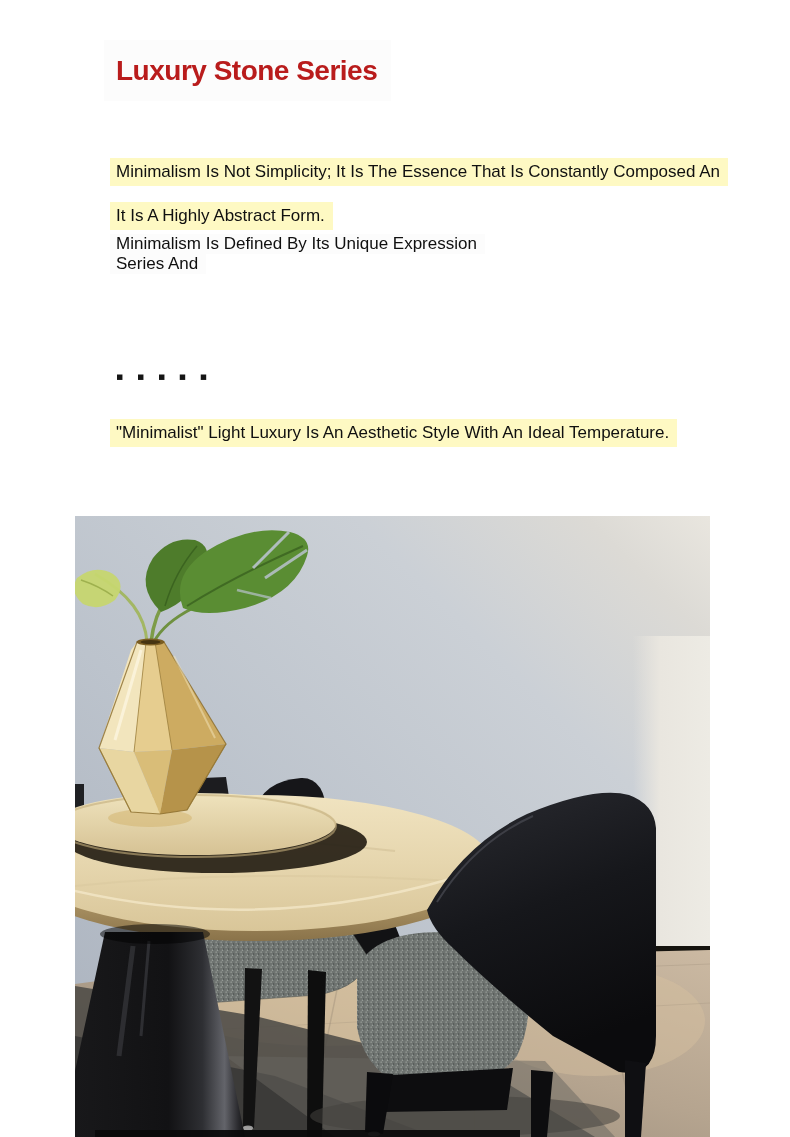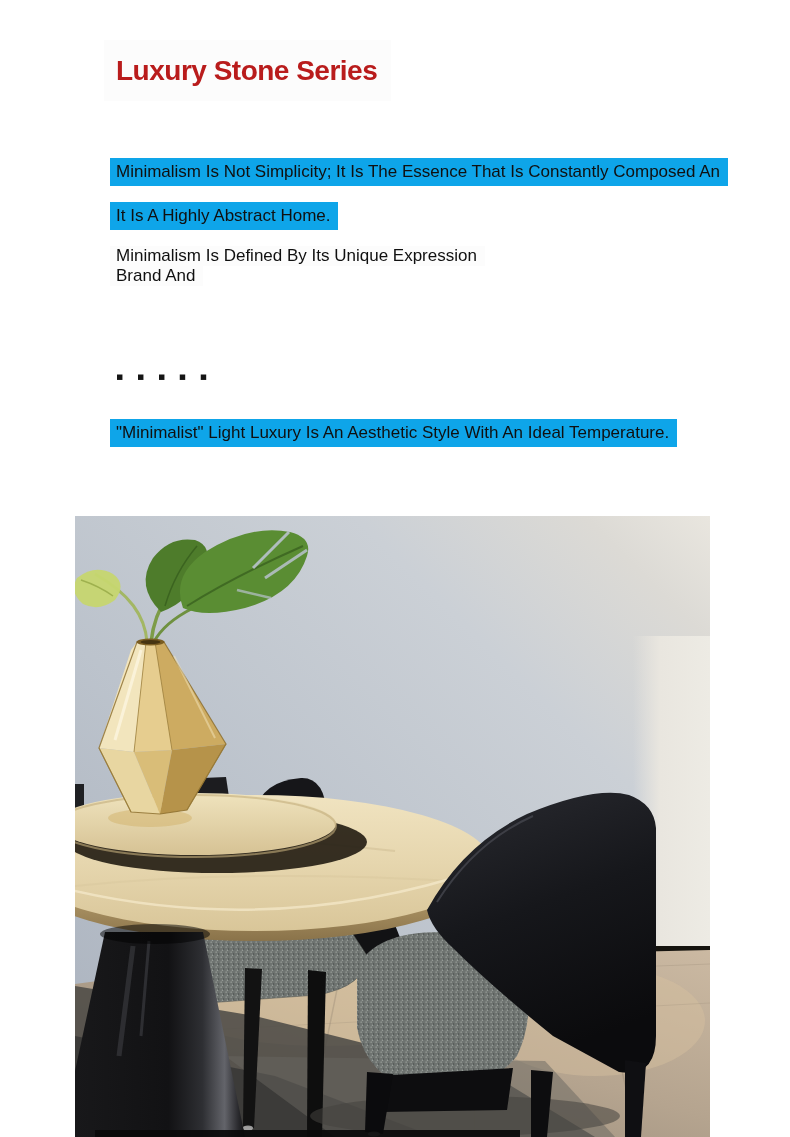--- a/index.html
+++ b/index.html
@@ -16,23 +16,23 @@
   .title-block h1{
     margin:0;font-size:28px;font-weight:bold;letter-spacing:-0.5px;color:#b91c1c;
     white-space:nowrap;
   }
   .para{
     position:absolute;left:110px;
     font-size:17px;font-weight:500;line-height:20px;color:#101010;
     white-space:nowrap;
   }
   .para .hl{
-    display:inline-block;background:#0ea5e9;padding:4px 8px 4px 6px;text-align:right;
-  }
-  .para-multi{position:absolute;left:110px;margin-top:12px;}
+    display:inline-block;background:#fef9c3;padding:4px 8px 4px 6px;text-align:right;
+  }
+  .para-multi{position:absolute;left:110px;}
   .para-multi .hl{
     display:block;background:#fcfcfc;padding:1px 8px 1px 6px;
     font-size:17px;font-weight:500;line-height:18px;color:#101010;white-space:nowrap;
     width:fit-content;
   }
   .dots{
     position:absolute;left:116px;top:370px;
     font-family:"DejaVu Sans",sans-serif;
     font-size:11px;letter-spacing:13.5px;color:#151515;white-space:nowrap;
   }
@@ -49,26 +49,26 @@
 
   <div class="title-block">
     <h1>Luxury Stone Series</h1>
   </div>
 
   <div class="para" style="top:158px;">
     <span class="hl">Minimalism Is Not Simplicity; It Is The Essence That Is Constantly Composed An</span>
   </div>
 
   <div class="para" style="top:202px;">
-    <span class="hl">It Is A Highly Abstract Home.</span>
+    <span class="hl">It Is A Highly Abstract Form.</span>
   </div>
 
   <div class="para-multi" style="top:234px;">
     <span class="hl">Minimalism Is Defined By Its Unique Expression</span>
-    <span class="hl">Brand And</span>
+    <span class="hl">Series And</span>
   </div>
 
 
   <div class="dots">▪▪▪▪▪</div>
 
   <div class="para" style="top:419px;">
     <span class="hl">"Minimalist" Light Luxury Is An Aesthetic Style With An Ideal Temperature.</span>
   </div>
 
   <div class="photo">

